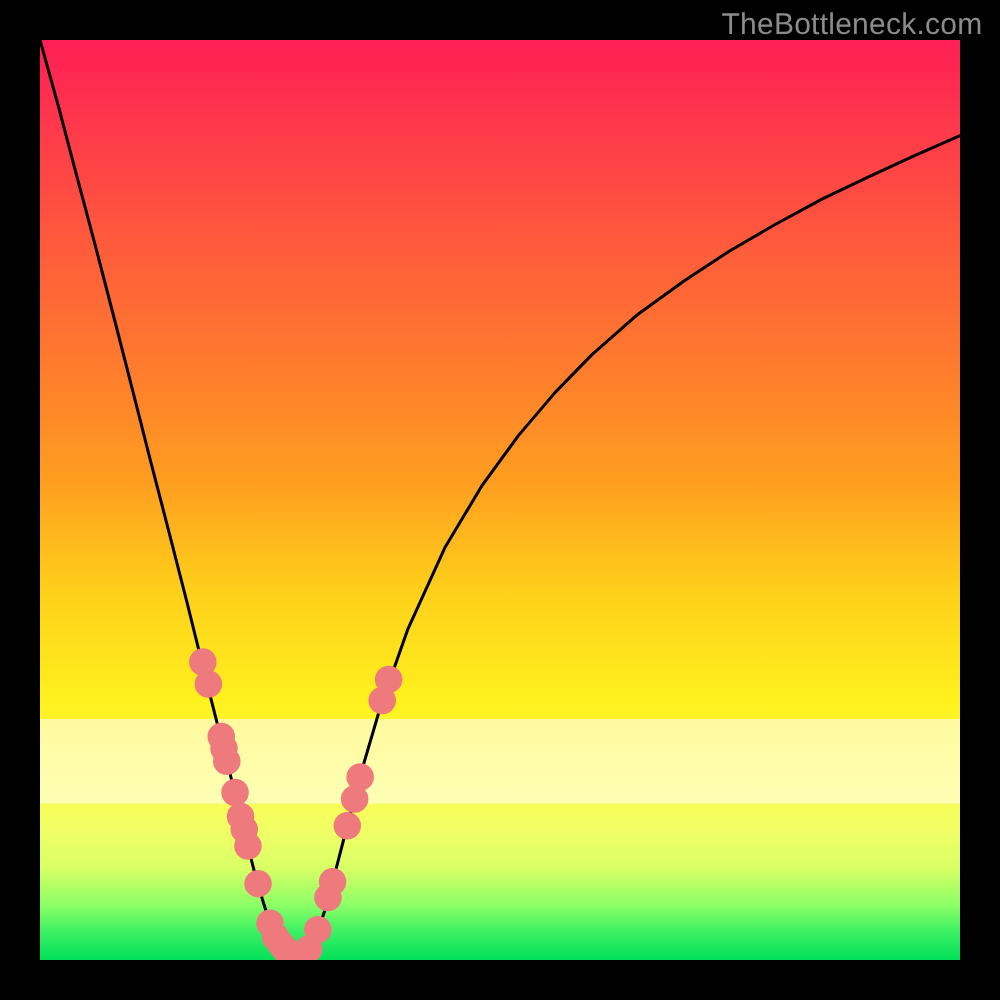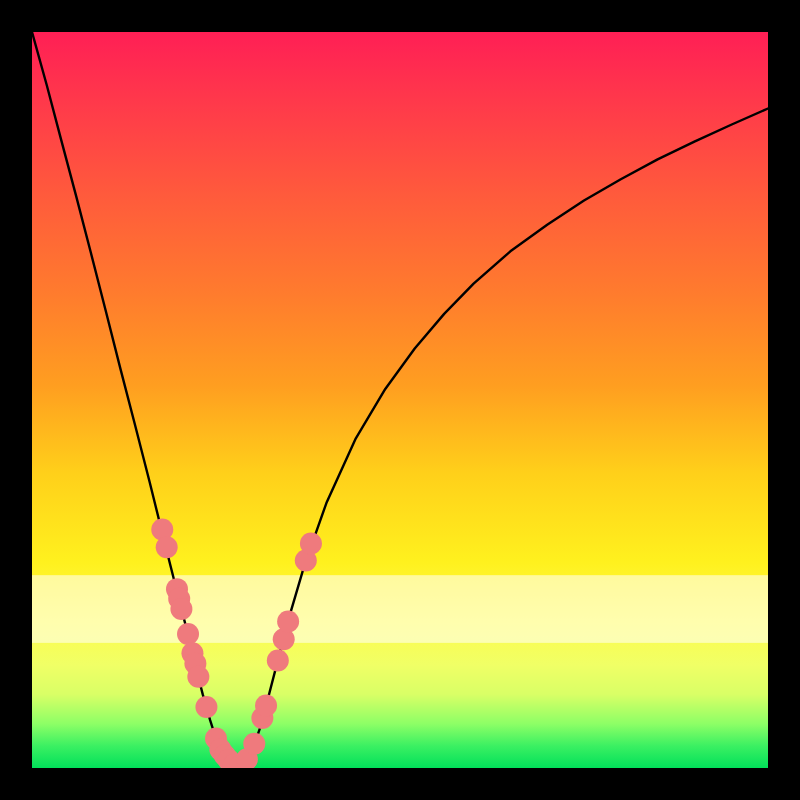--- a/index.html
+++ b/index.html
@@ -68,13 +68,14 @@
         <circle cx="262.37" cy="717.95" r="11" fill="#ef7a7d"></circle>
         <circle cx="266.05" cy="705.44" r="11" fill="#ef7a7d"></circle>
         <circle cx="277.82" cy="660.54" r="11" fill="#ef7a7d"></circle>
         <circle cx="283.71" cy="639.20" r="11" fill="#ef7a7d"></circle>
         <circle cx="288.13" cy="621.54" r="11" fill="#ef7a7d"></circle>
         <circle cx="305.79" cy="560.45" r="11" fill="#ef7a7d"></circle>
         <circle cx="310.94" cy="543.52" r="11" fill="#ef7a7d"></circle>
       </g>
 </svg>
 
+<div class="watermark">TheBottleneck.com</div>
 </div>
 
 </body></html>

